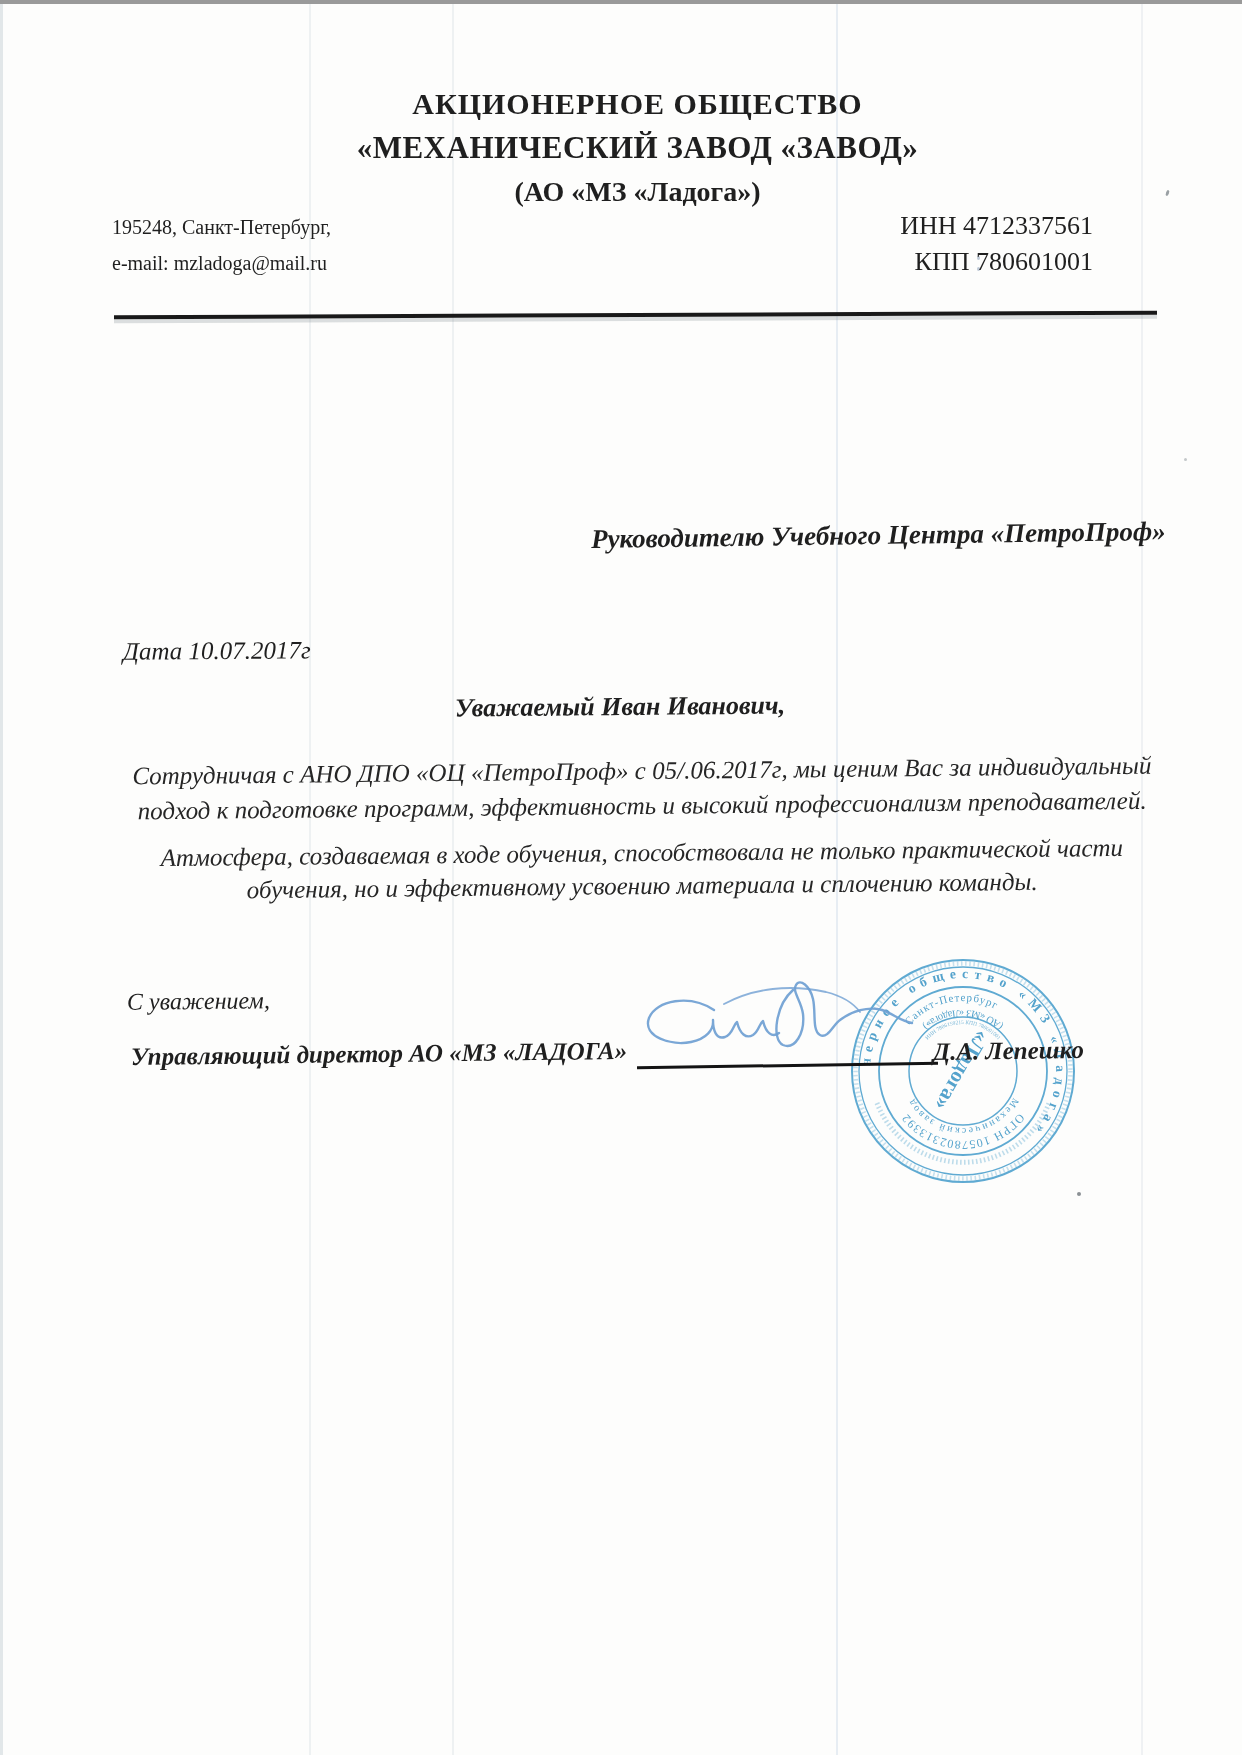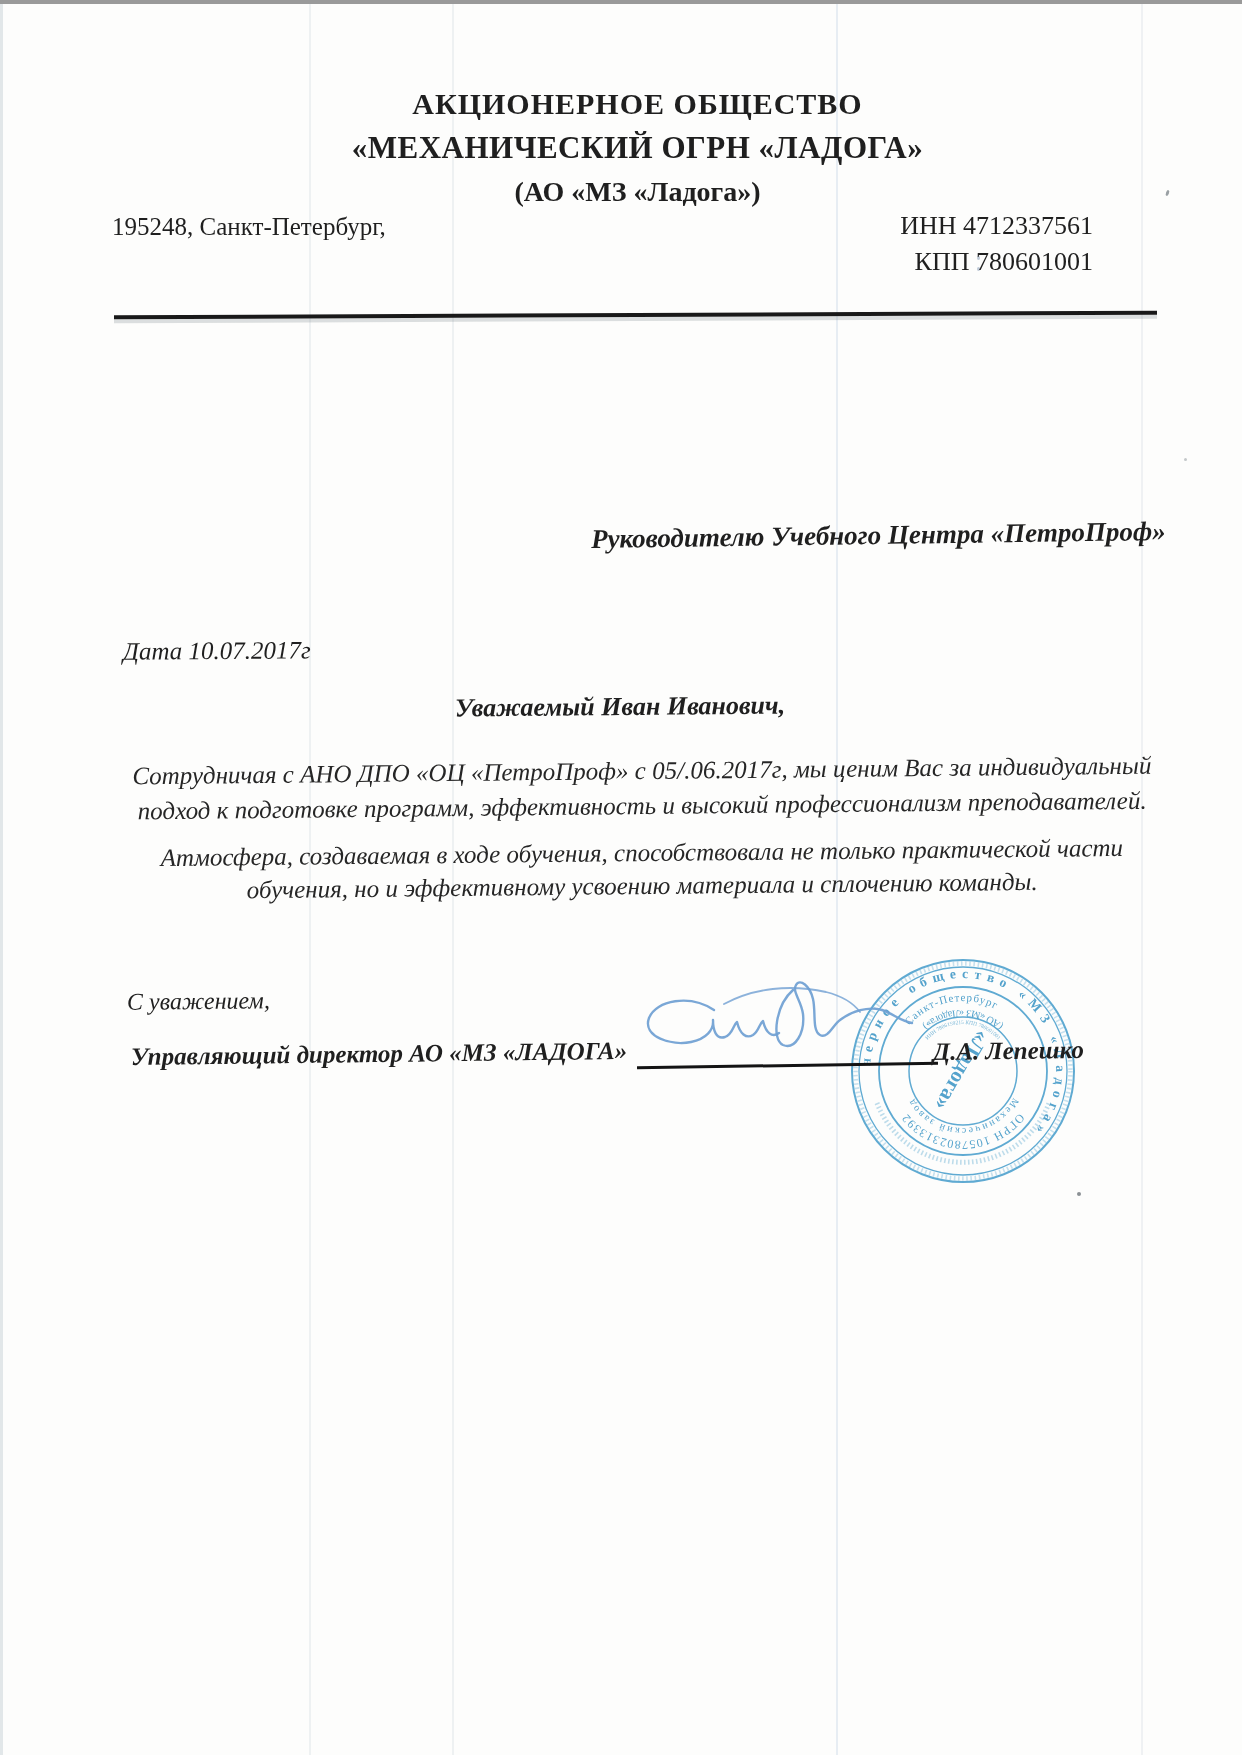--- a/index.html
+++ b/index.html
@@ -15,21 +15,21 @@
   }
   
   .scan-line{position:absolute;top:0;bottom:0;width:2px;pointer-events:none;}
   .scan-edge{position:absolute;left:0;top:0;bottom:0;width:3px;background:#e2e7e9;}
   .speck{position:absolute;border-radius:50%;pointer-events:none;}
   
   .org-block{position:absolute;left:90px;top:78px;width:1095px;text-align:center;font-weight:bold;}
   .org-line1{font-size:30px;letter-spacing:1px;line-height:44px;}
   .org-line2{font-size:31px;letter-spacing:.5px;line-height:44px;}
   .org-line3{font-size:28px;line-height:44px;}
-  .contacts{position:absolute;left:112px;top:205px;font-size:25px;line-height:36px;}
+  .contacts{position:absolute;left:112px;top:205px;font-size:20px;line-height:36px;}
   .requisites{position:absolute;right:149px;top:204px;font-size:26px;line-height:36px;text-align:right;}
   .rule{position:absolute;left:114px;top:309px;width:1043px;height:4px;background:#191919;
         transform:rotate(-0.25deg);box-shadow:0 4px 0 rgba(120,130,135,.25);}
   
   .addressee{position:absolute;right:76px;top:516px;font-size:27px;font-weight:bold;font-style:italic;
              transform:rotate(-0.8deg);}
   .date-line{position:absolute;left:123px;top:633px;font-size:25px;font-style:italic;transform:rotate(-0.4deg);}
   .salutation{position:absolute;left:90px;top:688px;width:1060px;text-align:center;
               font-size:26px;font-weight:bold;font-style:italic;transform:rotate(-0.5deg);}
   .para{position:absolute;left:122px;width:1040px;font-size:25px;font-style:italic;
@@ -58,26 +58,27 @@
   <div class="scan-line" style="left:836px;background:#e7edf3;"></div>
   <div class="scan-line" style="left:1141px;background:#eff1f3;"></div>
   <div class="speck" style="left:1166px;top:186px;width:3px;height:6px;background:#9aa0a4;transform:rotate(20deg);"></div>
   <div class="speck" style="left:1184px;top:454px;width:3px;height:3px;background:#c4c8ca;"></div>
   <div class="speck" style="left:1077px;top:1188px;width:4px;height:4px;background:#8b9094;"></div>
   <div class="speck" style="left:977px;top:252px;width:3px;height:4px;background:rgba(140,160,185,.55);"></div>
   <div class="speck" style="left:977px;top:263px;width:3px;height:4px;background:rgba(140,160,185,.55);"></div>
 
   <div class="org-block">
     <div class="org-line1">АКЦИОНЕРНОЕ ОБЩЕСТВО</div>
-    <div class="org-line2">«МЕХАНИЧЕСКИЙ ОГРН «ЛАДОГА»</div>
+    <div class="org-line2">«МЕХАНИЧЕСКИЙ ЗАВОД «ЗАВОД»</div>
     <div class="org-line3">(АО «МЗ «Ладога»)</div>
   </div>
 
   <div class="contacts">
     <div>195248, Санкт-Петербург,</div>
+    <div>e-mail: mzladoga@mail.ru</div>
   </div>
 
   <div class="requisites">
     <div>ИНН 4712337561</div>
     <div>КПП 780601001</div>
   </div>
 
   <div class="rule"></div>
 
   <div class="addressee">Руководителю Учебного Центра «ПетроПроф»</div>

